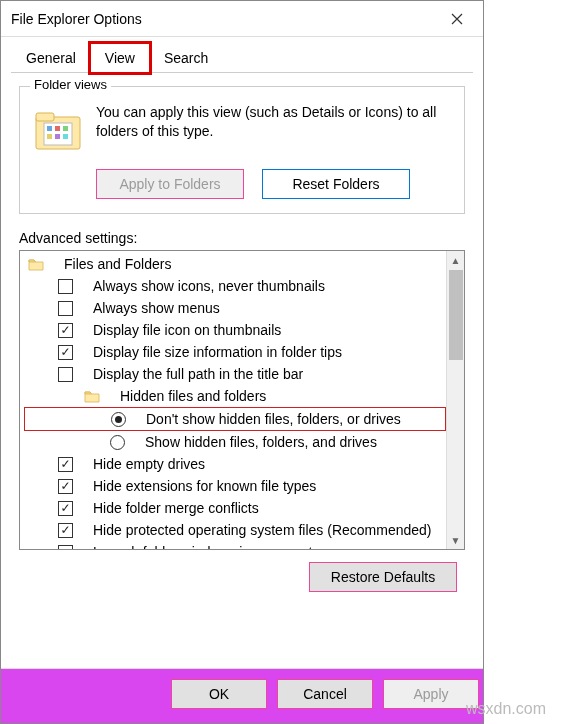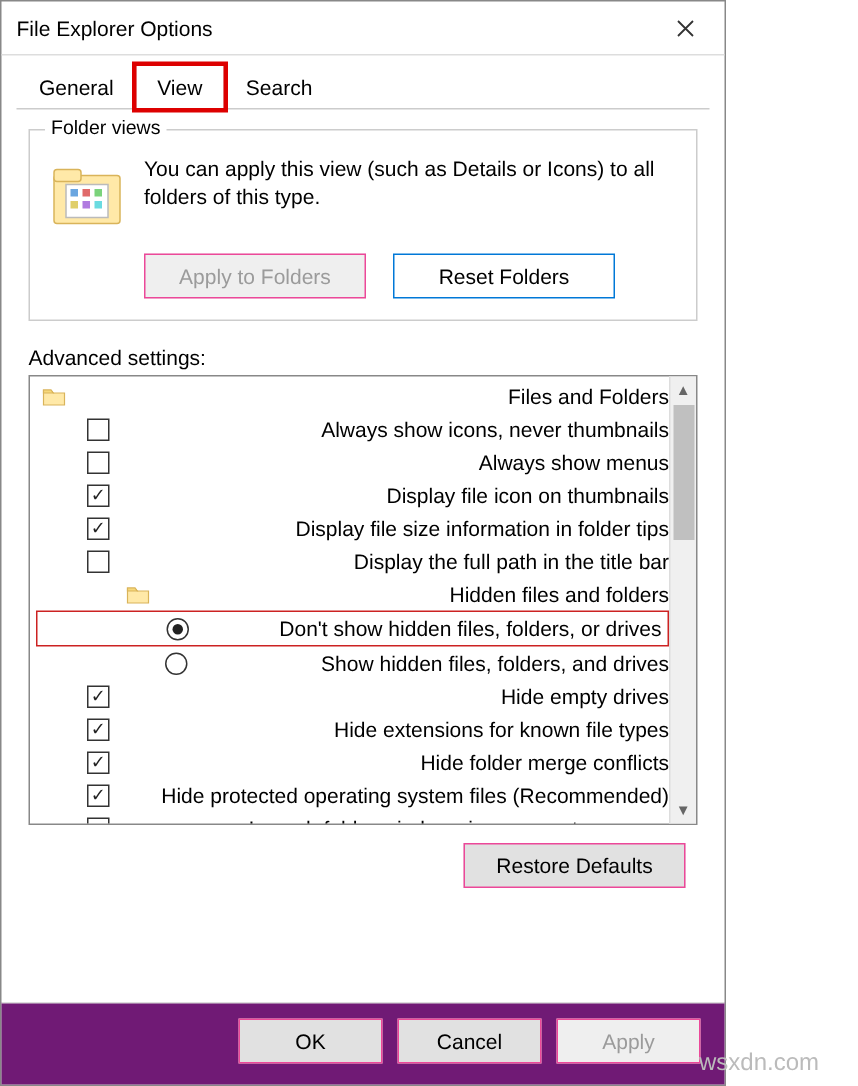--- a/index.html
+++ b/index.html
@@ -23,32 +23,32 @@
 .fv-btns { display: flex; gap: 18px; margin-top: 14px; margin-left: 62px; }
 .btn { min-width: 148px; height: 30px; font-size: 14px; border: 1px solid #ec4899; background: #e1e1e1; cursor: pointer; padding: 0 14px; }
 .btn:disabled { color: #9b9b9b; background: #efefef; }
 .btn-blue { border: 1.5px solid #0078d7; background: #fff; }
 .adv-label { font-size: 14px; margin: 8px 18px 4px 18px; }
 .tree-wrap { margin: 0 18px; border: 1px solid #888; height: 300px; display: flex; }
 .tree { flex: 1; overflow: hidden; padding: 2px 0 2px 4px; font-size: 14px; line-height: 22px; }
 .scroll { width: 18px; background: #f0f0f0; border-left: 1px solid #ddd; display: flex; flex-direction: column; align-items: center; }
 .sbtn { width: 18px; height: 18px; display: flex; align-items: center; justify-content: center; color: #666; font-size: 10px; }
 .thumb { width: 14px; background: #c0c0c0; margin: 1px 0; }
-.node { display: flex; align-items: center; gap: 0; padding-left: 4px; justify-content: space-between; }
+.node { display: flex; align-items: center; gap: 20px; padding-left: 4px; }
 .node.child { padding-left: 34px; }
 .node.gchild { padding-left: 60px; }
 .node.ggchild { padding-left: 86px; }
 .folder-ico { width: 16px; height: 14px; }
 .chk { width: 15px; height: 15px; border: 1px solid #333; display: inline-flex; align-items: center; justify-content: center; flex-shrink: 0; }
 .chk.checked::after { content: "✓"; font-size: 12px; line-height: 1; color: #222; }
 .rad { width: 15px; height: 15px; border: 1px solid #333; border-radius: 50%; display: inline-flex; align-items: center; justify-content: center; flex-shrink: 0; }
 .rad.sel::after { content: ""; width: 7px; height: 7px; background: #222; border-radius: 50%; }
 .hl-sel { border: 1px solid #c22; padding: 0 4px 0 0; }
 .restore-row { display: flex; justify-content: flex-end; margin: 12px 26px 8px 18px; }
-.dlg-btns { display: flex; justify-content: flex-end; gap: 10px; padding: 10px 16px 14px 0; border-top: 1px solid #ddd; margin-top: auto; background: #701a75; }
+.dlg-btns { display: flex; justify-content: flex-end; gap: 10px; padding: 10px 4px 14px 0; border-top: 1px solid #ddd; margin-top: auto; background: #d946ef; }
 .dlg-btns .btn { min-width: 96px; }
 .wm { position: absolute; bottom: 6px; right: 26px; font-size: 16px; color: #bbb; }
 </style>
 </head>
 <body>
 
 <div class="window">
   <div class="titlebar">
     <span class="title">File Explorer Options</span>
     <div class="close-btn">

